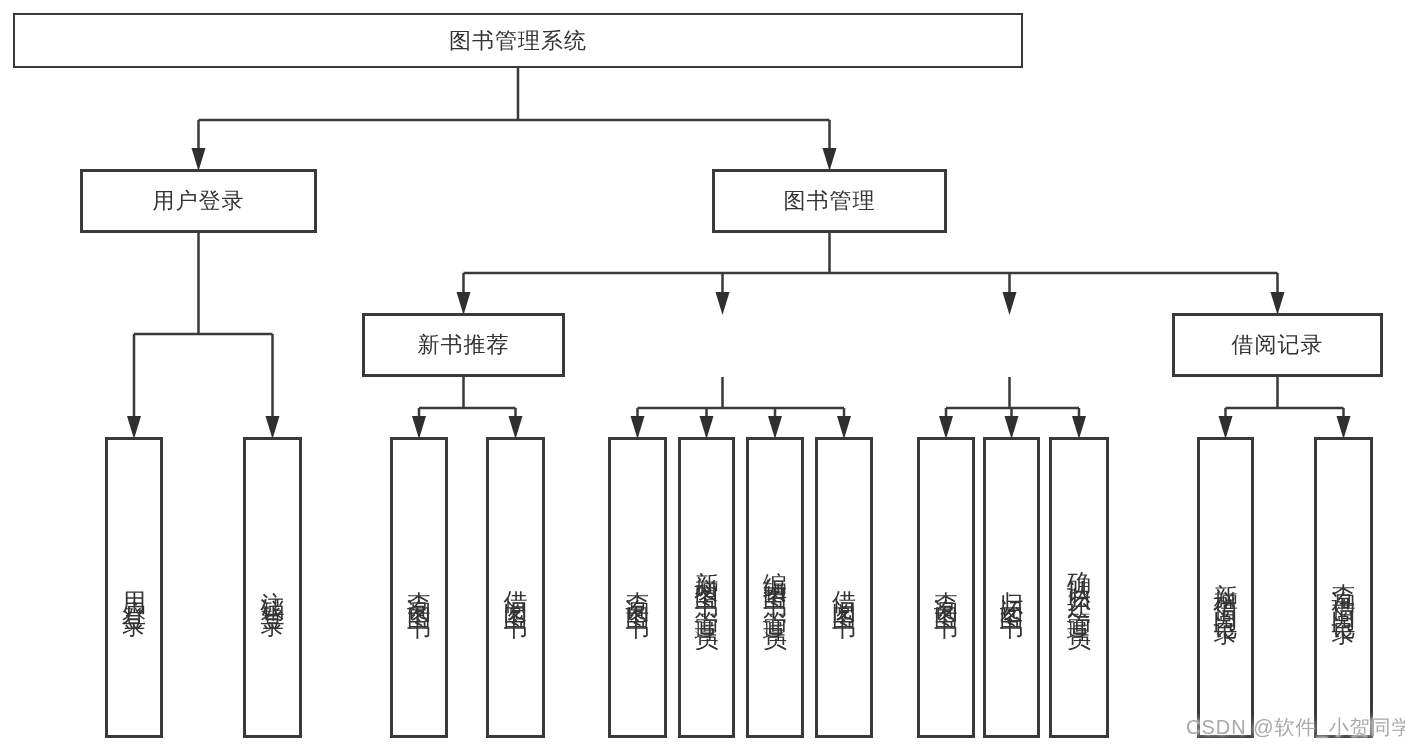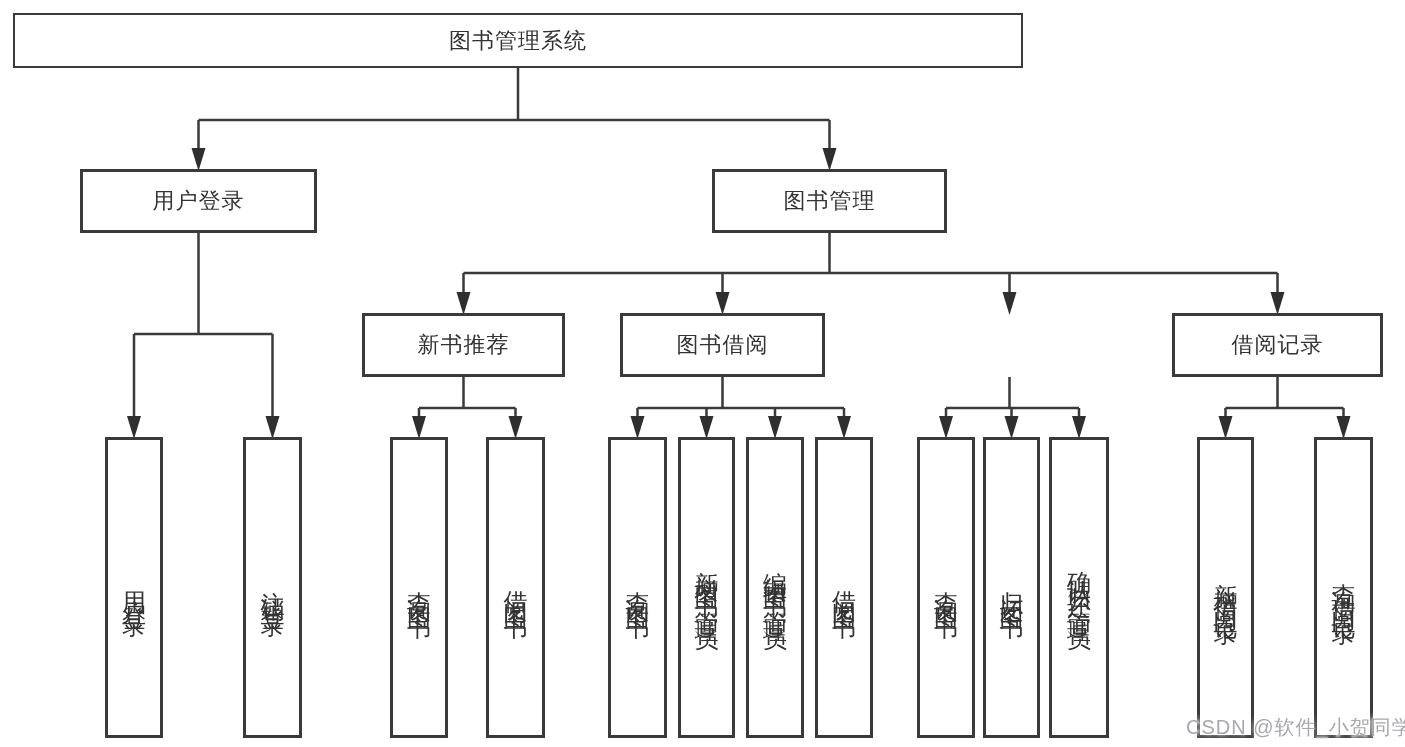--- a/index.html
+++ b/index.html
@@ -74,23 +74,20 @@
   <div class="node" style="left:80px;top:169px;width:237px;height:64px">
     <span class="h-label">用户登录</span>
   </div>
   <div class="node" style="left:712px;top:169px;width:235px;height:64px">
     <span class="h-label">图书管理</span>
   </div>
 
   <div class="node" style="left:362px;top:313px;width:203px;height:64px">
     <span class="h-label">新书推荐</span>
   </div>
-  <div class="node" style="left:620px;top:313px;width:205px;height:64px">
-    <span class="h-label">图书借阅</span>
-  </div>
   <div class="node" style="left:1172px;top:313px;width:211px;height:64px">
     <span class="h-label">借阅记录</span>
   </div>
 
   <div class="node" style="left:105px;top:437px;width:58px;height:301px">
     <span class="v-label">用户登录</span>
   </div>
   <div class="node" style="left:243px;top:437px;width:59px;height:301px">
     <span class="v-label">注销登录</span>
   </div>

